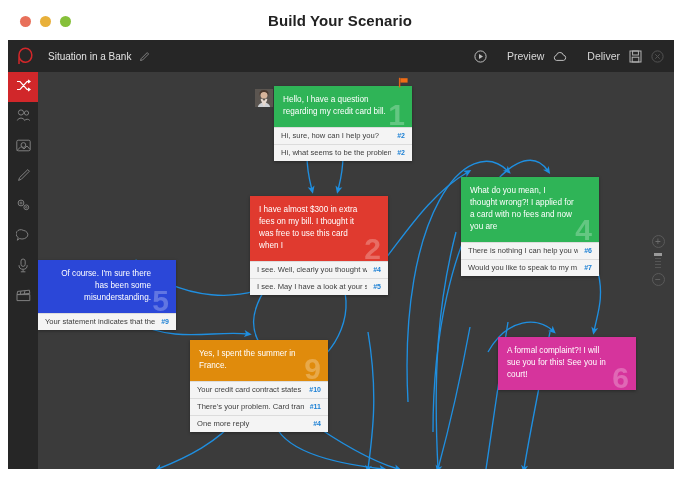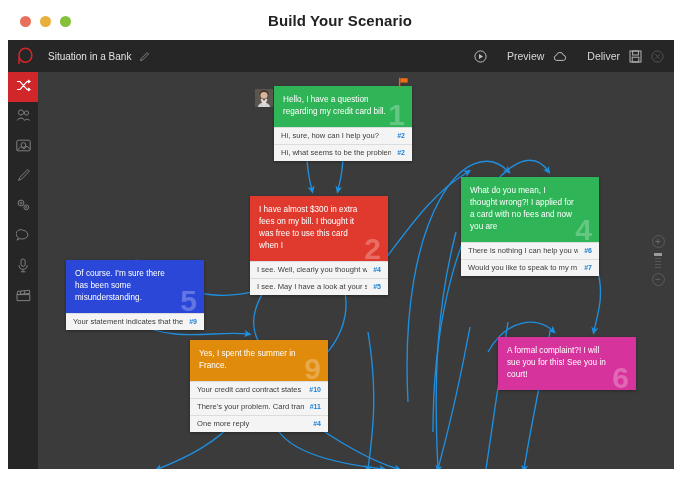--- a/index.html
+++ b/index.html
@@ -366,21 +366,21 @@
           </div>
           <div class="reply">
             <div class="reply-text">There is nothing I can help you wi...</div>
             <div class="reply-num">#6</div>
           </div>
           <div class="reply">
             <div class="reply-text">Would you like to speak to my m...</div>
             <div class="reply-num">#7</div>
           </div>
         </div>
-        <div class="card" style="left: 28px; top: 188px;">
+        <div class="card" style="left: 0; top: 188px; text-align: right;">
           <div class="card-head" style="background: rgb(43, 71, 216);">
             <div class="card-text">Of course. I'm sure there has been some misunderstanding.</div>
             <div class="card-num">5</div>
           </div>
           <div class="reply">
             <div class="reply-text">Your statement indicates that the...</div>
             <div class="reply-num">#9</div>
           </div>
         </div>
         <div class="card" style="left: 152px; top: 268px;">

